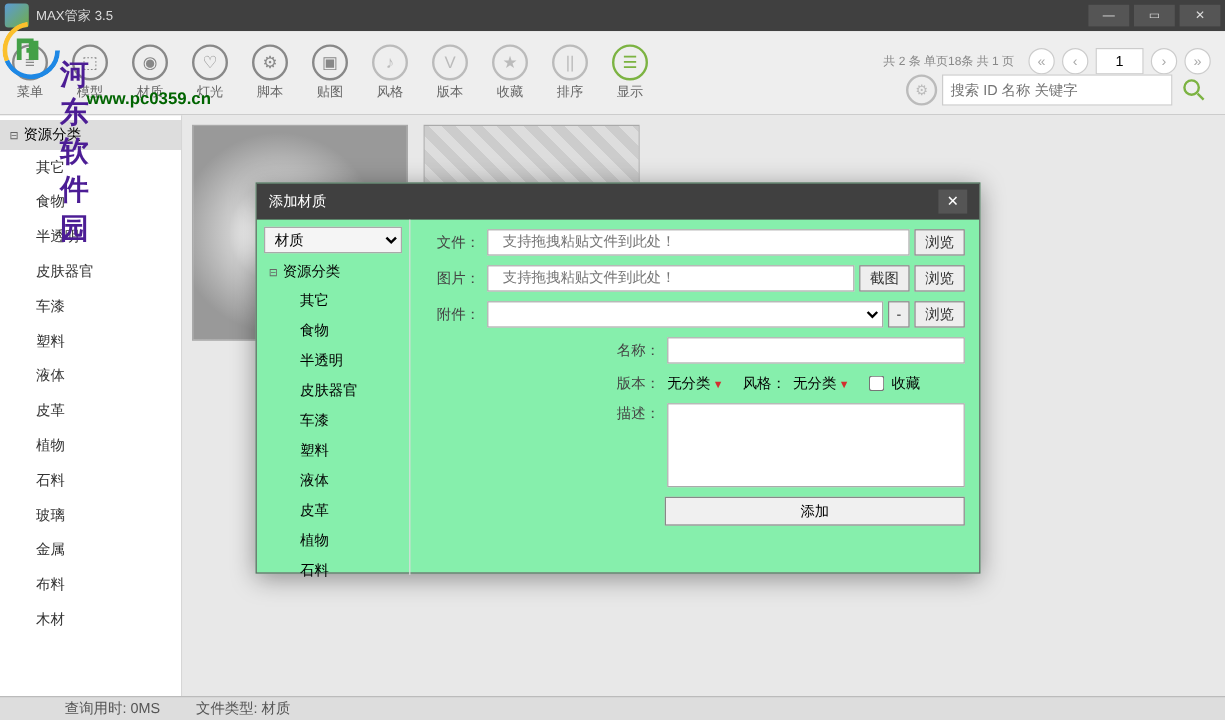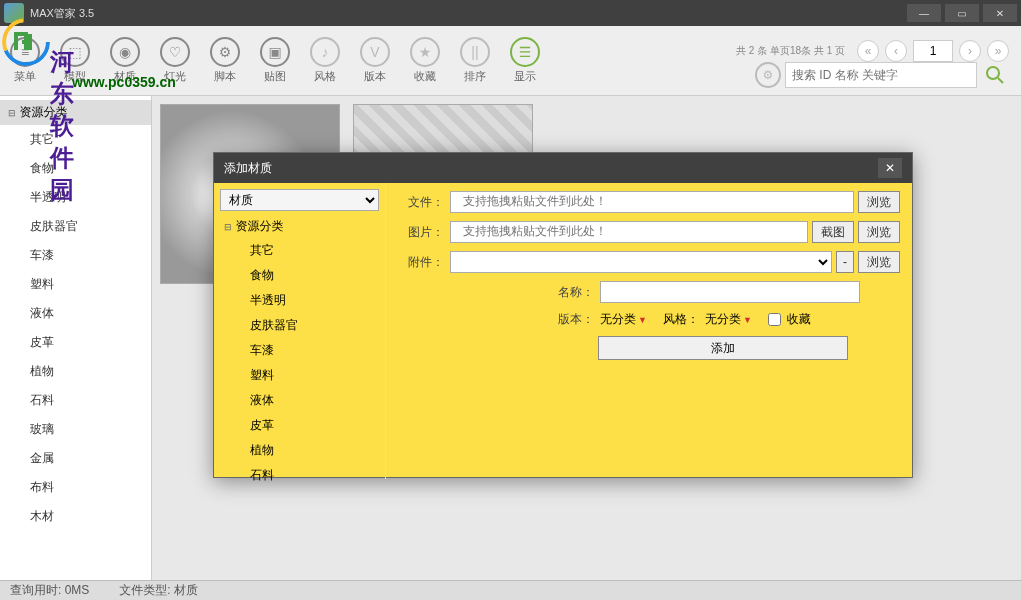--- a/index.html
+++ b/index.html
@@ -41,21 +41,21 @@
     
     .main { flex: 1; background: #e8e8e8; padding: 8px; position: relative; overflow: hidden; }
     .thumb { width: 180px; height: 180px; background: linear-gradient(#d0d0d0,#b8b8b8); border: 1px solid #aaa; display: inline-block; vertical-align: top; margin-right: 10px; position: relative; }
     .thumb-img { width: 100%; height: 100%; background: radial-gradient(circle at 40% 50%, #fff 15%, #ccc 30%, #999 60%); }
     .thumb-cap { position: absolute; bottom: -20px; left: 0; right: 0; text-align: center; color: #555; font-size: 11px; }
     
     .statusbar { height: 20px; background: #ddd; border-top: 1px solid #bbb; display: flex; align-items: center; padding: 0 10px; color: #555; font-size: 11px; }
     .status-item { margin-right: 30px; }
     
     
-    .dialog { position: absolute; left: 213px; top: 152px; width: 700px; height: 326px; background: #fde047; border: 1px solid #666; box-shadow: 0 4px 20px rgba(0,0,0,0.4); z-index: 100; }
+    .dialog { position: absolute; left: 213px; top: 152px; width: 604px; height: 326px; background: #86efac; border: 1px solid #666; box-shadow: 0 4px 20px rgba(0,0,0,0.4); z-index: 100; }
     .dialog-title { height: 30px; background: #404040; color: #fff; display: flex; align-items: center; padding: 0 10px; }
     .dialog-title-text { flex: 1; }
     .dialog-close { width: 24px; height: 20px; background: #555; display: flex; align-items: center; justify-content: center; cursor: pointer; font-size: 12px; }
     .dialog-body { display: flex; height: 296px; }
     .dialog-left { width: 172px; border-right: 1px solid #ddd; padding: 6px; }
     .dlg-select { width: 100%; height: 22px; border: 1px solid #aaa; padding: 0 4px; background: #f5f5f5; margin-bottom: 4px; }
     .dlg-tree-head { padding: 3px 4px; cursor: pointer; display: flex; align-items: center; }
     .dlg-tree-item { padding: 4px 4px 4px 30px; cursor: pointer; }
     
     .dialog-right { flex: 1; padding: 8px 12px; }
@@ -191,21 +191,21 @@
       <div class="thumb-img"></div>
       <div class="thumb-cap">2013-1</div>
     </div>
     <div class="thumb" style="background:linear-gradient(#e0e0e0,#d0d0d0);">
       <div style="width:100%;height:100%;background:repeating-linear-gradient(45deg,#ddd,#ddd 8px,#ccc 8px,#ccc 16px);"></div>
     </div>
   </div>
 </div>
 
 <div class="statusbar">
-  <span class="status-item" style="">查询用时: 0MS</span>
+  <span class="status-item" style="margin-left:44px;">查询用时: 0MS</span>
   <span class="status-item">文件类型: 材质</span>
 </div>
 
 <div class="dialog">
   <div class="dialog-title">
     <span class="dialog-title-text">添加材质</span>
     <div class="dialog-close">✕</div>
   </div>
   <div class="dialog-body">
     <div class="dialog-left">
@@ -254,16 +254,20 @@
       <div class="form-row" style="padding-left:150px;">
         <span class="form-label">版本：</span>
         <div class="inline-group">
           <span><span>无分类</span><span class="red-tri">▼</span></span>
           <span style="margin-left:10px;">风格：</span>
           <span><span>无分类</span><span class="red-tri">▼</span></span>
           <input type="checkbox" style="margin-left: 10px;">
           <span>收藏</span>
         </div>
       </div>
+      <div class="form-row" style="padding-left:150px;align-items:flex-start;">
+        <span class="form-label">描述：</span>
+        <textarea class="textarea" style="max-width: 260px;"></textarea>
+      </div>
       <button class="add-btn" style="margin-left:200px;">添加</button>
     </div>
   </div>
 </div>
 
 </body></html>

